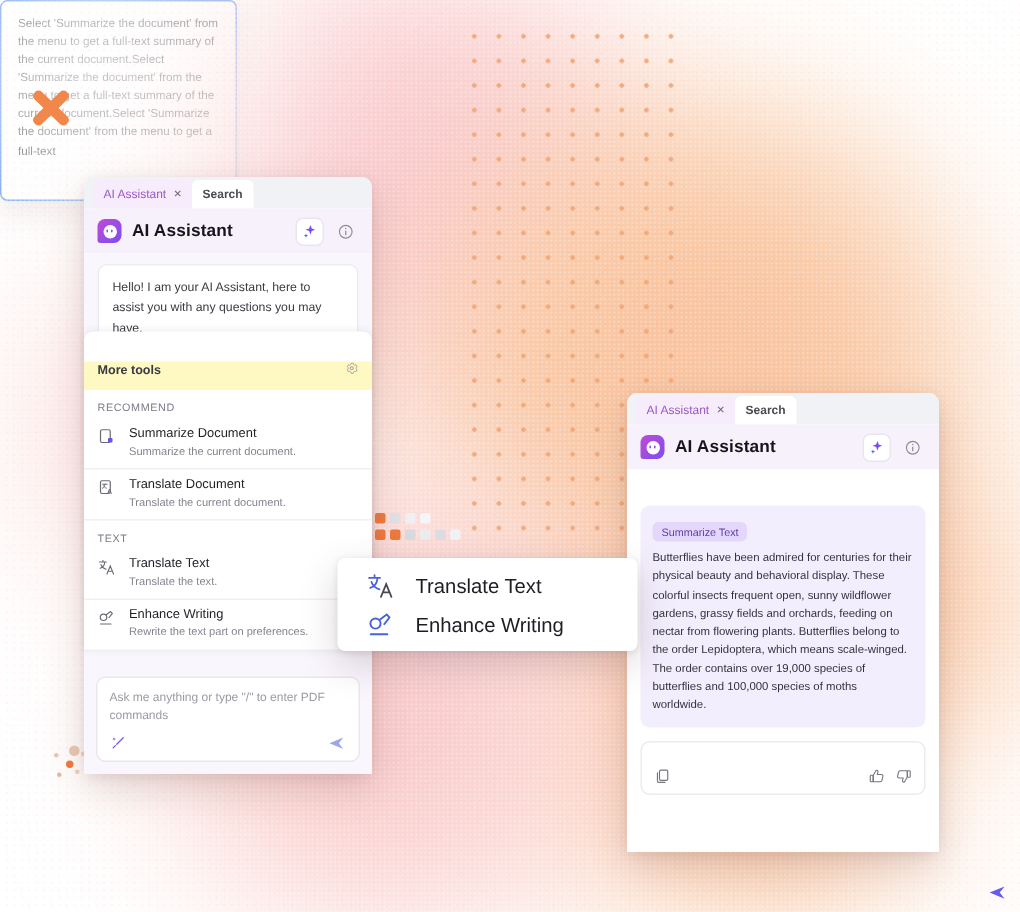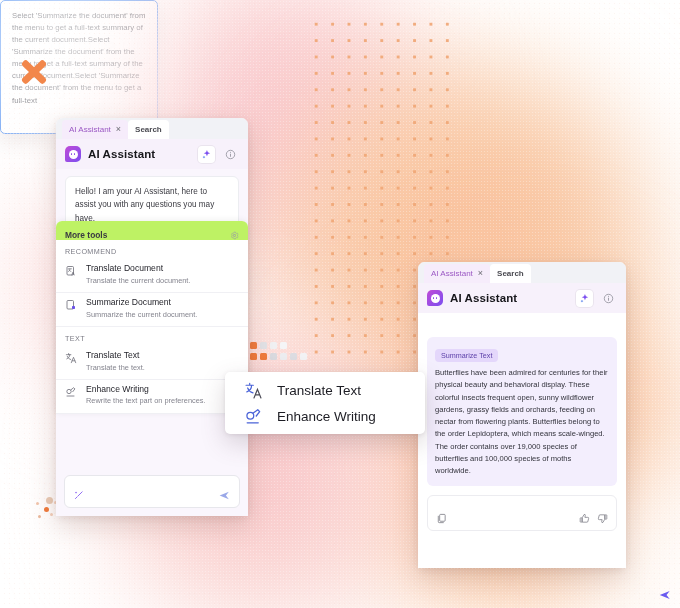--- a/index.html
+++ b/index.html
@@ -152,23 +152,23 @@
     padding:7px 3px; font-size:8.4px; color:#2e2e35;
   }
 
   .tools-card {
     position:absolute; left:0; right:0; top:52px;
     background:#fff; border-radius:6px 6px 0 0;
     box-shadow:0 -1px 6px rgba(0,0,0,.07);
     overflow:hidden;
   }
   .tools-head {
-    display:flex; align-items:flex-end;
-    background:#bef264; height:19px; padding:0 9px;
-    font-size:8.4px; font-weight:bold; color:#3a3a42;
+    display:flex; align-items:flex-start;
+    background:#fef9c3; height:19px; padding:0 9px;
+    font-size:8.4px; font-weight:bold; color:#3a3a42;margin-top:20px;
   }
   .tools-head .spacer { flex:1; }
   .group-label { font-size:7.2px; color:#7b7b85; padding:7px 9px 3px 9px; letter-spacing:.4px; }
   .tool-row {
     display:flex; gap:8px; align-items:flex-start;
     padding:4px 9px 6px 9px;
     border-bottom:1px solid #f0f0f4;
   }
   .tool-row .t-ic { width:13px; flex:0 0 13px; padding-top:2px; }
   .tool-row .t-name { font-size:8.6px; color:#1f1f26; line-height:1.35; }
@@ -338,40 +338,40 @@
           </svg>
         </span>
       </div>
 
       <div class="group-label">RECOMMEND</div>
 
       <div class="tool-row">
         <span class="t-ic">
           <svg width="12" height="12" viewBox="0 0 24 24">
             <rect x="4" y="3" width="13" height="17" rx="2" fill="none" stroke="#6b6b76" stroke-width="1.6"></rect>
-            <path d="M6.6 7.6h6.4M9.8 7.6v1c0 2.3-1.4 3.8-3.2 4.4M8.2 9.6c.6 1.8 2 2.9 3.6 3.3" stroke="#6b6b76" stroke-width="1.3" fill="none" stroke-linecap="round"></path>
-            <path d="M13.6 20l2.4-6 2.4 6M14.6 18h2.8" stroke="#6b6b76" stroke-width="1.3" fill="none" stroke-linecap="round"></path>
-          </svg>
-        </span>
-        <span>
-          <span class="t-name" style="display:block">Translate Document</span>
-          <span class="t-desc" style="display:block">Translate the current document.</span>
+            <rect x="14" y="14" width="6" height="6" rx="1.4" fill="#6b52e8"></rect>
+          </svg>
+        </span>
+        <span>
+          <span class="t-name" style="display:block">Summarize Document</span>
+          <span class="t-desc" style="display:block">Summarize the current document.</span>
         </span>
       </div>
 
       <div class="tool-row">
         <span class="t-ic">
           <svg width="12" height="12" viewBox="0 0 24 24">
             <rect x="4" y="3" width="13" height="17" rx="2" fill="none" stroke="#6b6b76" stroke-width="1.6"></rect>
-            <rect x="14" y="14" width="6" height="6" rx="1.4" fill="#6b52e8"></rect>
-          </svg>
-        </span>
-        <span>
-          <span class="t-name" style="display:block">Summarize Document</span>
-          <span class="t-desc" style="display:block">Summarize the current document.</span>
+            <path d="M6.6 7.6h6.4M9.8 7.6v1c0 2.3-1.4 3.8-3.2 4.4M8.2 9.6c.6 1.8 2 2.9 3.6 3.3" stroke="#6b6b76" stroke-width="1.3" fill="none" stroke-linecap="round"></path>
+            <path d="M13.6 20l2.4-6 2.4 6M14.6 18h2.8" stroke="#6b6b76" stroke-width="1.3" fill="none" stroke-linecap="round"></path>
+          </svg>
+        </span>
+        <span>
+          <span class="t-name" style="display:block">Translate Document</span>
+          <span class="t-desc" style="display:block">Translate the current document.</span>
         </span>
       </div>
 
       <div class="group-label">TEXT</div>
 
       <div class="tool-row">
         <span class="t-ic">
           <svg width="12" height="12" viewBox="0 0 24 24">
             <path d="M2.6 5.4h9.2M7.2 3v2.4M9.6 5.4c0 4-2.5 7-6 8.4M4.6 8.8c1.2 3.4 3.9 5.4 6.8 6.2" stroke="#6b6b76" stroke-width="1.5" fill="none" stroke-linecap="round"></path>
             <path d="M12.6 21.4l4.4-10.8 4.4 10.8M14.3 17.6h5.4" stroke="#6b6b76" stroke-width="1.5" fill="none" stroke-linecap="round"></path>
@@ -392,20 +392,21 @@
           </svg>
         </span>
         <span>
           <span class="t-name" style="display:block">Enhance Writing</span>
           <span class="t-desc" style="display:block">Rewrite the text part on preferences.</span>
         </span>
       </div>
     </div>
 
     <div class="composer">
+      <div class="ph">Ask me anything or type "/" to enter PDF commands</div>
       <div class="row">
         <span>
           <svg width="11" height="11" viewBox="0 0 24 24">
             <path d="M20 4l-9.5 9.5M8.6 15.4l-3.3 3.3" stroke="#7b4ef0" stroke-width="1.8" stroke-linecap="round"></path>
             <path d="M6.6 3.2l.7 1.9 1.9.7-1.9.7-.7 1.9-.7-1.9L4 5.8l1.9-.7z" fill="#7b4ef0"></path>
           </svg>
         </span>
         <span class="spacer"></span>
         <span>
           <svg width="13" height="13" viewBox="0 0 24 24">

